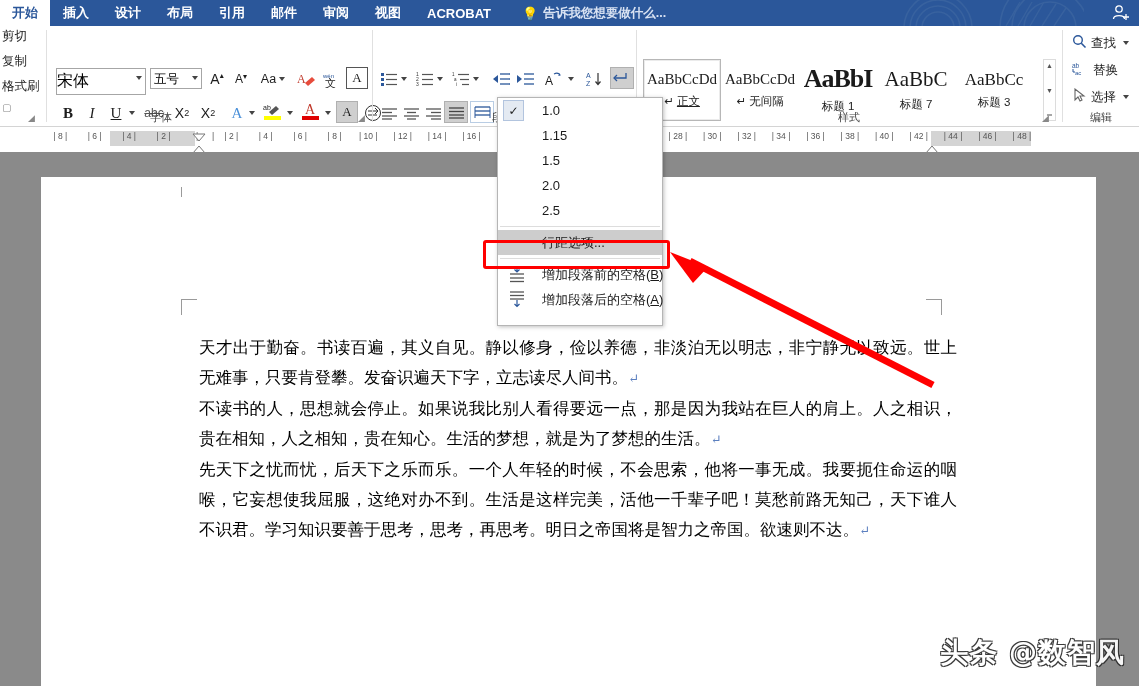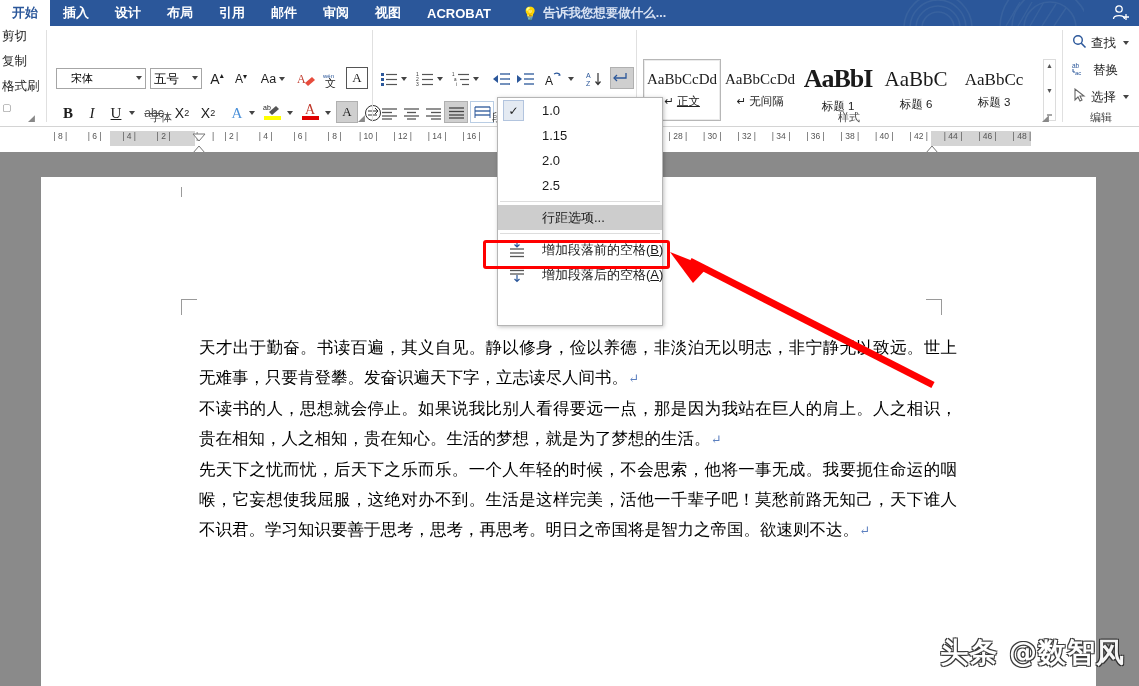--- a/index.html
+++ b/index.html
@@ -52,23 +52,23 @@
   }
 
   
   .clip{ position:absolute; left:0; top:0; width:42px; height:100px; }
   .clip-item{
     position:absolute; left:2px; font-size:12.5px; color:#222; white-space:nowrap;
   }
 
   
   .fontname{
-    position:absolute; left:56px; top:42px; width:90px; height:21px;
-    border:1px solid #a6a6a6; background:#fff; font-size:11px;
-    padding:2px 12px 0 14px; color:#000;
+    position:absolute; left:56px; top:42px; width:90px; height:27px;
+    border:1px solid #a6a6a6; background:#fff; font-size:16px;
+    padding:2px 12px 0 0; color:#000;
   }
   .fontsize{
     position:absolute; left:150px; top:42px; width:52px; height:21px;
     border:1px solid #a6a6a6; background:#fff; font-size:12.5px;
     padding:2px 0 0 3px; color:#000;
   }
   .cb-arrow{
     position:absolute; right:3px; top:7px; width:0;height:0;
     border-left:3px solid transparent; border-right:3px solid transparent;
     border-top:4px solid #444;
@@ -532,21 +532,21 @@
     <div class="sty">
       <span class="prev" style="font-size:15px">AaBbCcDd</span>
       <span class="nm">↵&nbsp;<span>无间隔</span></span>
     </div>
     <div class="sty">
       <span class="prev" style="font-size:26px;font-weight:bold;letter-spacing:-1px">AaBbI</span>
       <span class="nm">标题 1</span>
     </div>
     <div class="sty">
       <span class="prev" style="font-size:21px">AaBbC</span>
-      <span class="nm">标题 6</span>
+      <span class="nm">标题 7</span>
     </div>
     <div class="sty">
       <span class="prev" style="font-size:17px">AaBbCc</span>
       <span class="nm">标题 3</span>
     </div>
   </div>
   <div class="gal-scroll">
     <div>▲</div>
     <div>▼</div>
     <div>═</div>
@@ -676,20 +676,23 @@
 
 <div class="menu">
   <div class="mi">
     <span class="ck">✓</span>
     <span>1.0</span>
   </div>
   <div class="mi">
       <span>1.15</span>
     </div>
   <div class="mi">
+      <span>1.5</span>
+    </div>
+  <div class="mi">
       <span>2.0</span>
     </div>
   <div class="mi">
       <span>2.5</span>
     </div>
   <div class="msep"></div>
   <div class="mi hl">
     <span>行距选项...</span>
   </div>
   <div class="msep"></div>

